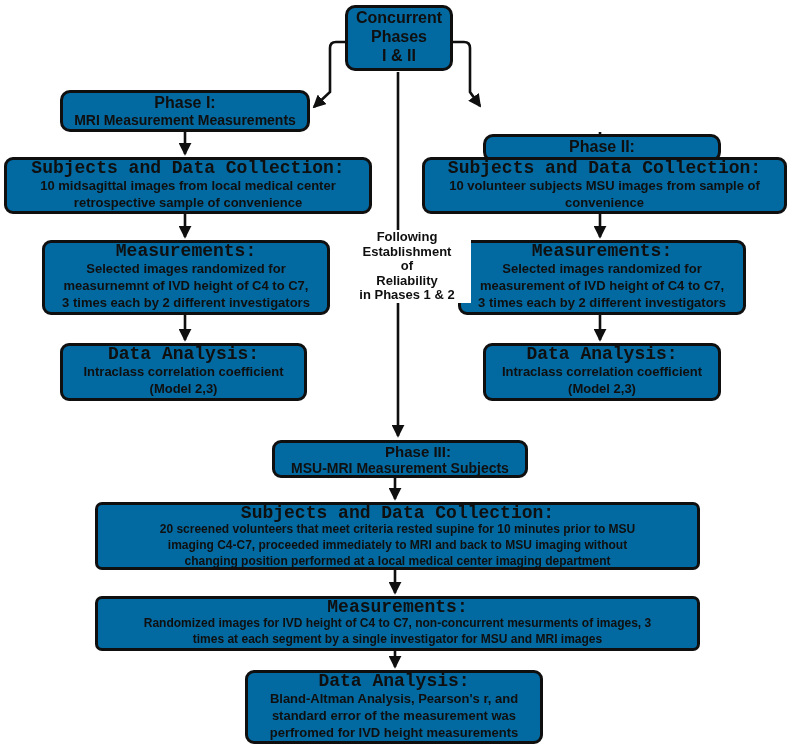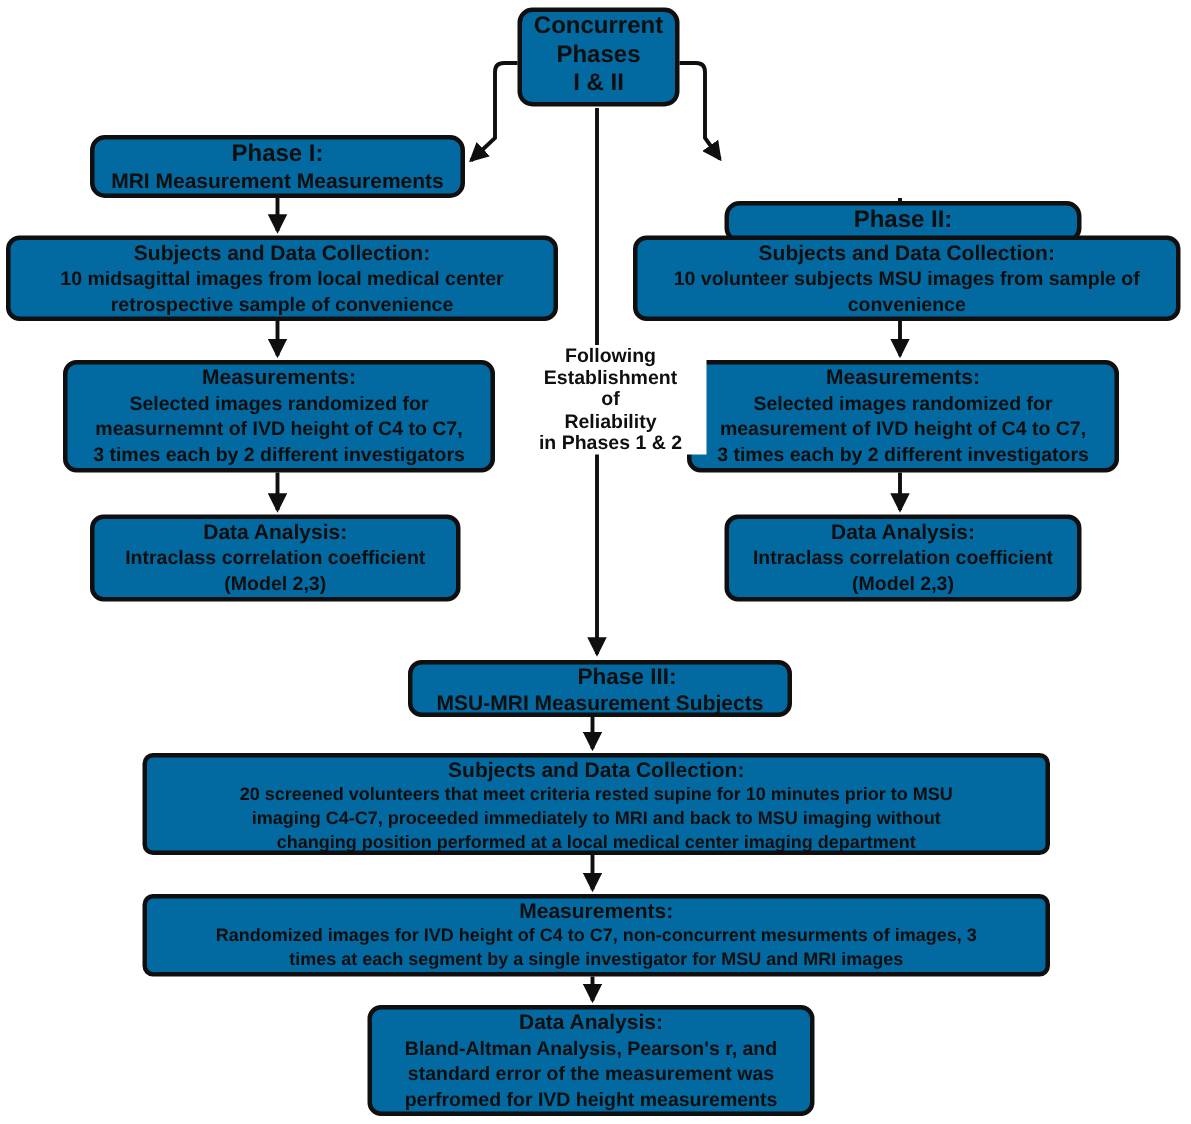--- a/index.html
+++ b/index.html
@@ -7,21 +7,21 @@
     position:relative; width:794px; height:749px; background:#ffffff;
     font-family:"Liberation Sans", sans-serif; color:#0f0f0f; overflow:hidden;
   }
   svg.wires { position:absolute; left:0; top:0; pointer-events:none; }
   .node {
     position:absolute; box-sizing:border-box; background:#0369a1;
     border:3px solid #0f0f0f; border-radius:9px;
     display:flex; flex-direction:column; 
     text-align:center; z-index:2;
   }
-  .node .title { font-weight:bold; font-size:14px; line-height:17px; white-space:nowrap; }
+  .node .title { font-weight:bold; font-size:18px; line-height:17px; white-space:nowrap;font-family:Liberation Mono, monospace; }
   .node .body  { font-weight:bold; font-size:13px; line-height:17px; white-space:nowrap; }
   .node .body-sm { font-weight:bold; font-size:12px; line-height:16px; white-space:nowrap; }
   .phase-title { font-weight:bold; font-size:16px; line-height:19px; white-space:nowrap; }
   .phase-sub   { font-weight:bold; font-size:14px; line-height:16px; white-space:nowrap; }
   .big-lines   { font-weight:bold; font-size:16px; line-height:19px; white-space:nowrap; }
   .note {
     position:absolute; z-index:3; background:#ffffff; text-align:center;
     font-weight:bold; font-size:13px; line-height:14.5px; white-space:nowrap;
   }
 </style>

